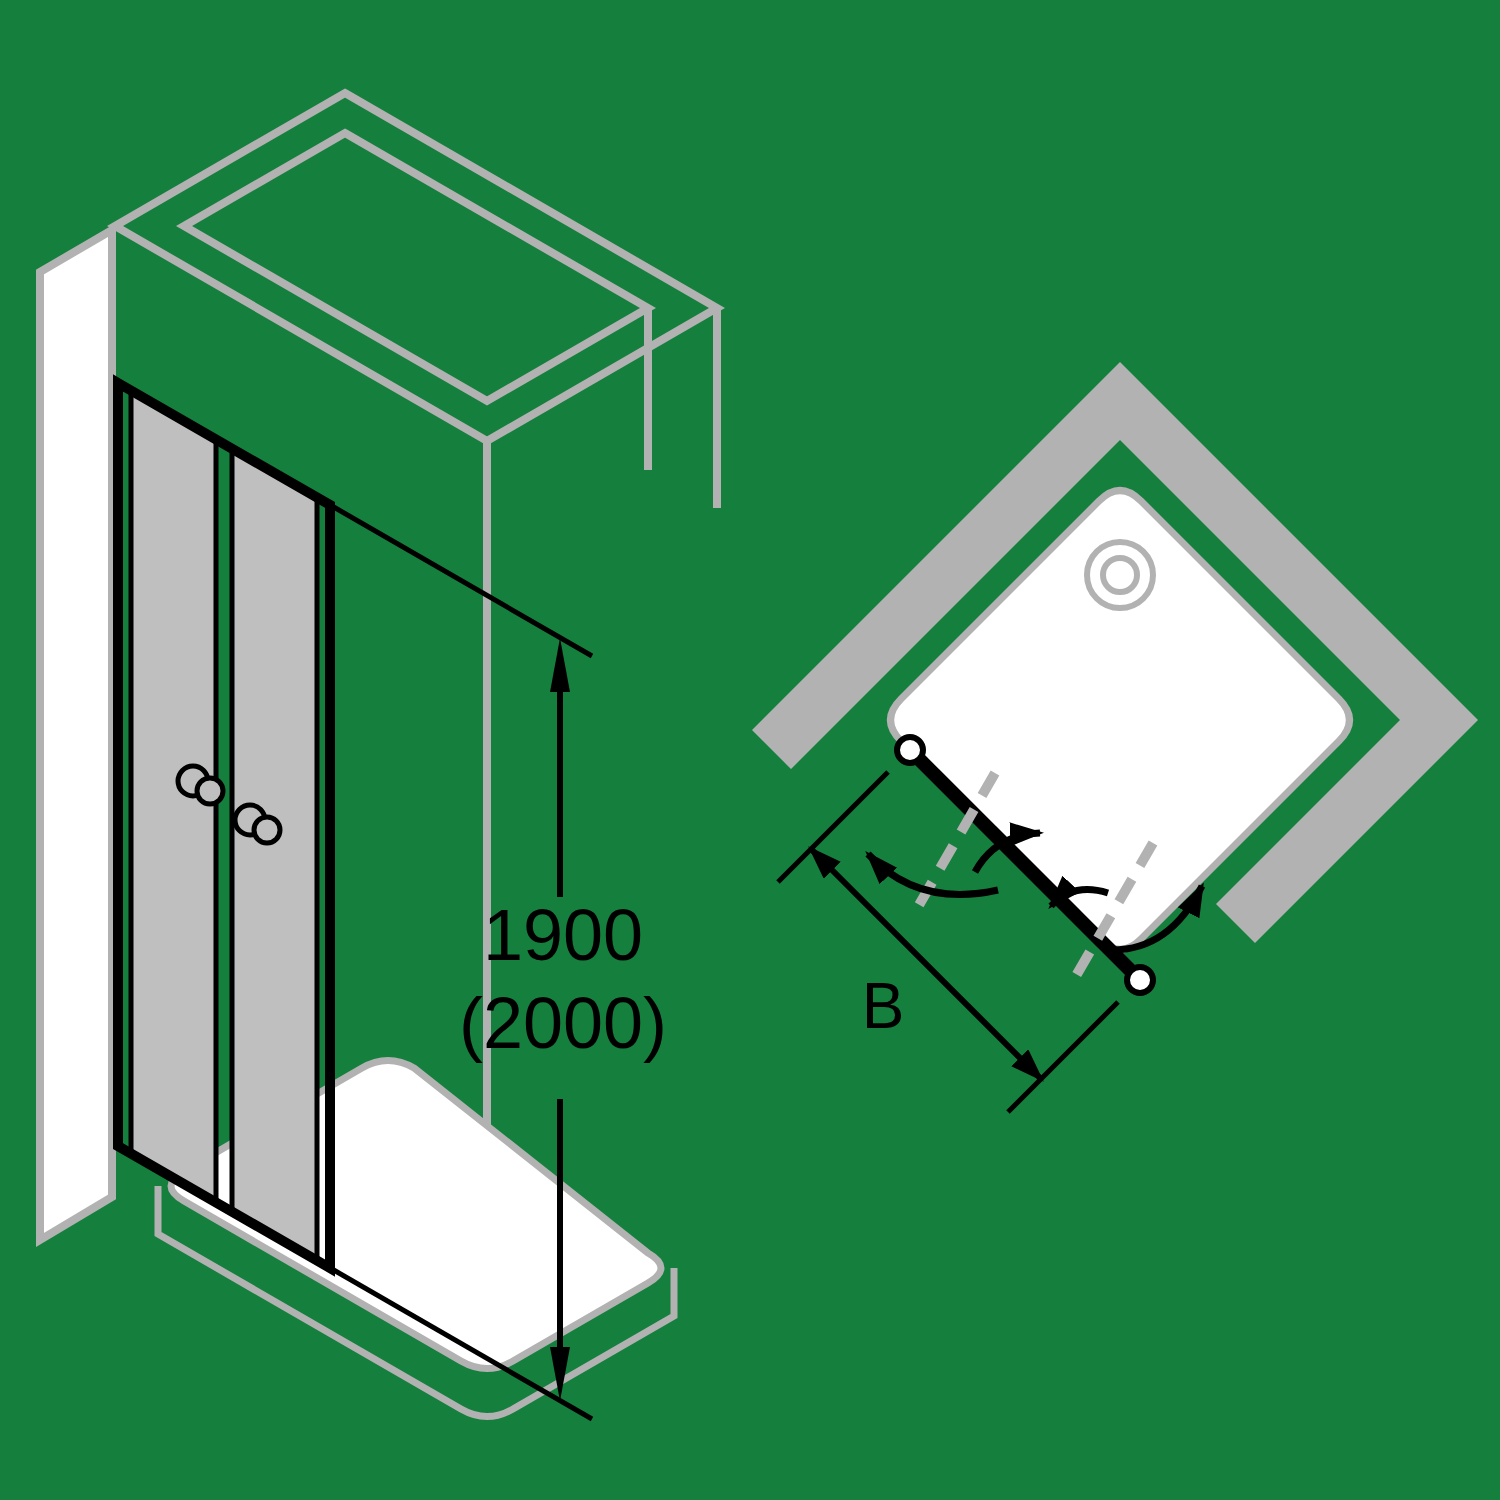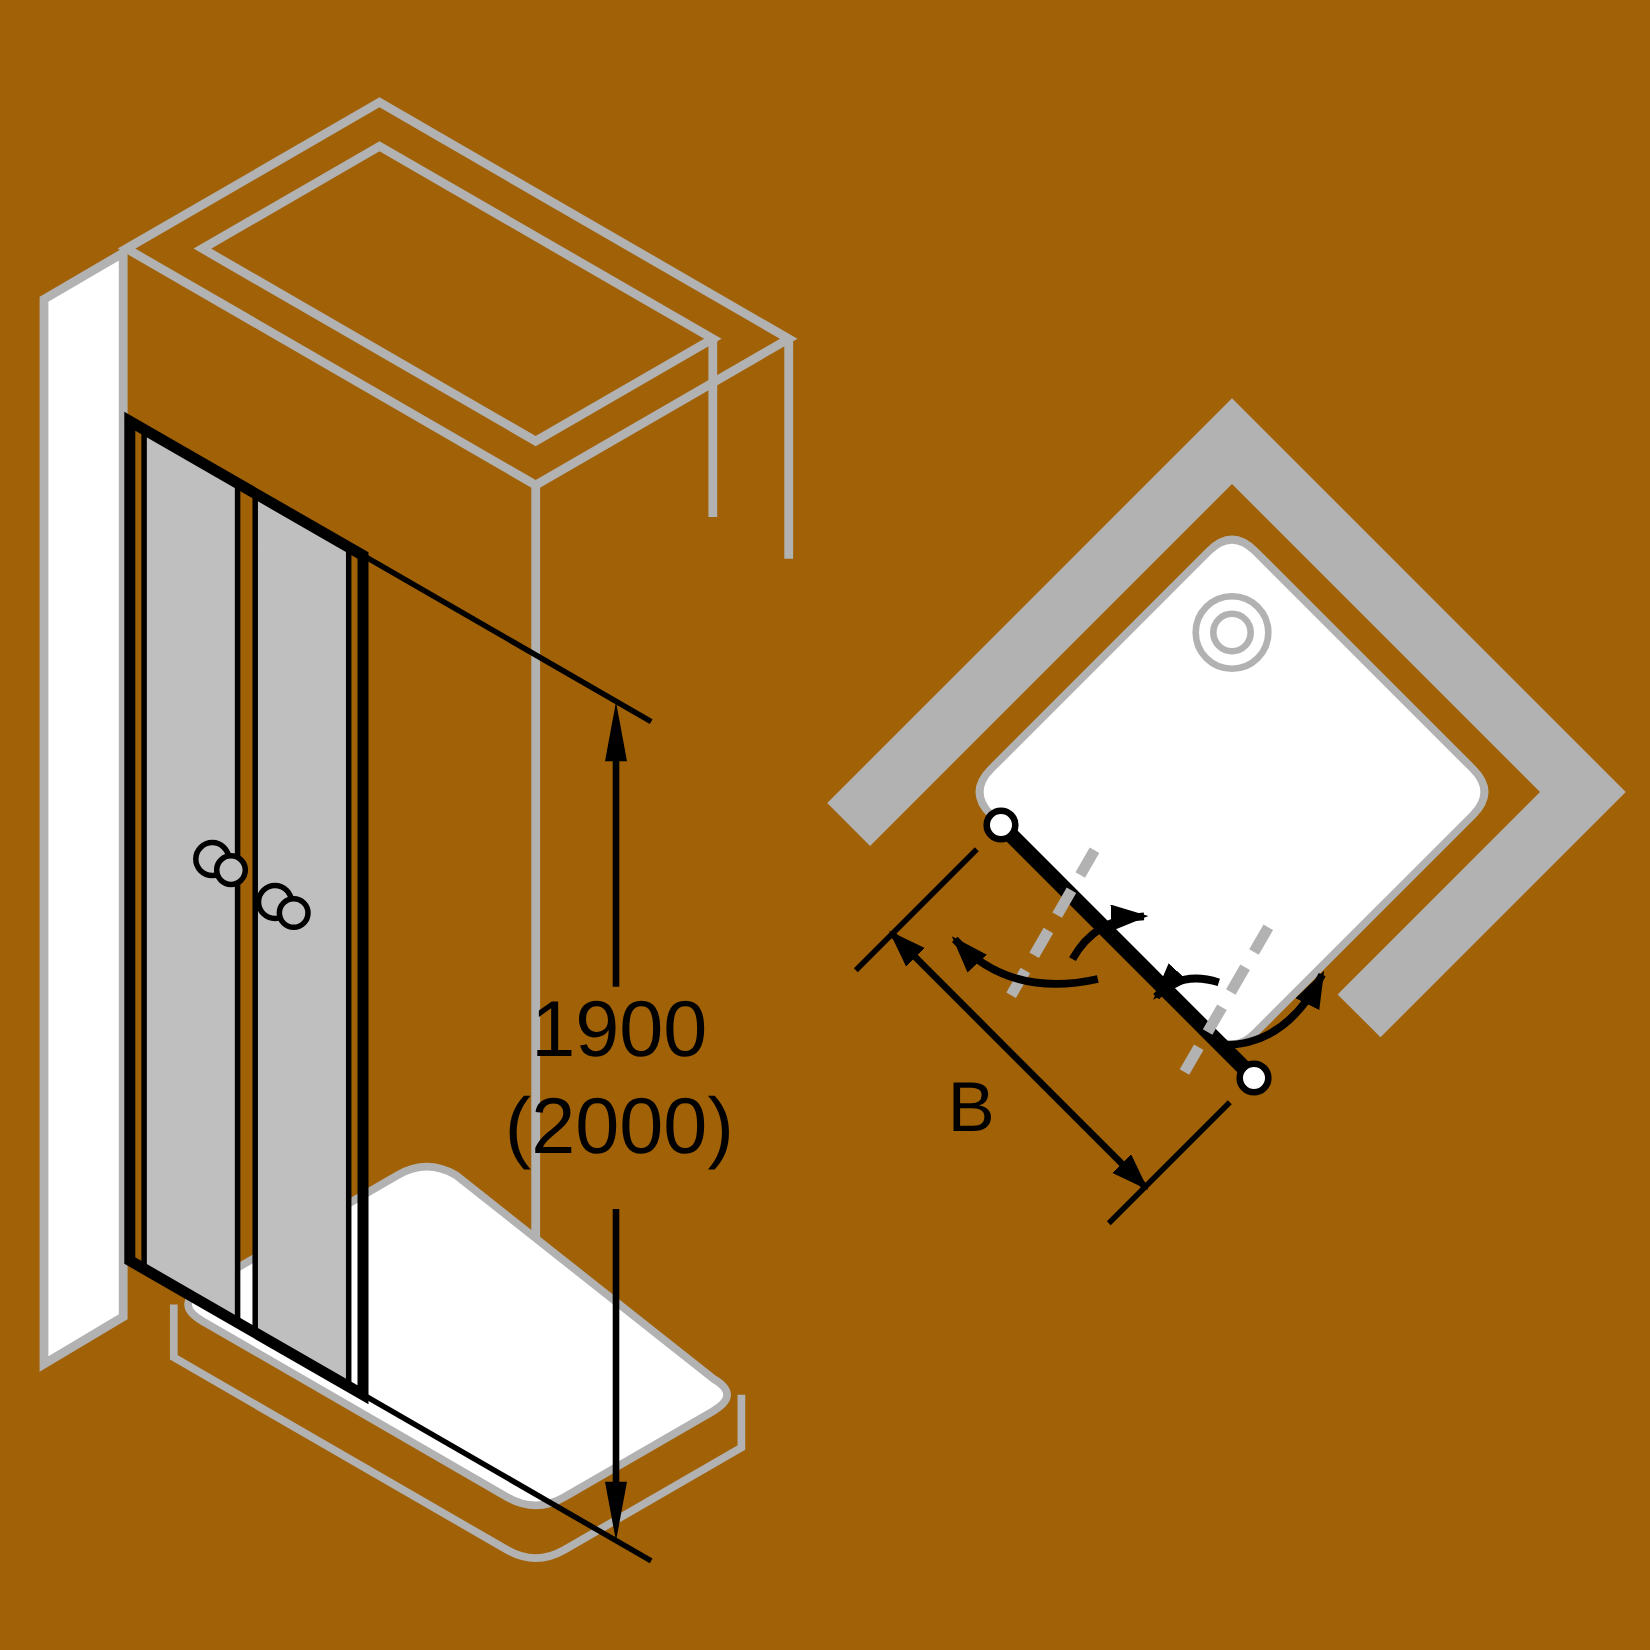--- a/index.html
+++ b/index.html
@@ -1,17 +1,17 @@
 <!DOCTYPE html>
 <html><head>
 <meta charset="utf-8">
 <title>Diagram</title>
 <style>
   html,body{margin:0;padding:0;background:#ffffff;}
-  .stage{width:1500px;height:1500px;position:relative;overflow:hidden;background:#a16207;}
+  .stage{width:1500px;height:1500px;position:relative;overflow:hidden;background:#15803d;}
   svg{display:block;}
   
   .g8  { stroke:#b2b2b2; stroke-width:8;  stroke-linejoin:miter; }
   .g7  { stroke:#b2b2b2; stroke-width:7;  stroke-linejoin:miter; }
   .g6  { stroke:#b2b2b2; stroke-width:6;  }
   .blk5{ stroke:#000000; stroke-width:5;  }
   .blk6{ stroke:#000000; stroke-width:6;  }
   .frame{ stroke:#000000; stroke-width:10; stroke-linejoin:miter; }
   .pane { stroke:#000000; stroke-width:5; }
   .knob { stroke:#000000; stroke-width:5; }

